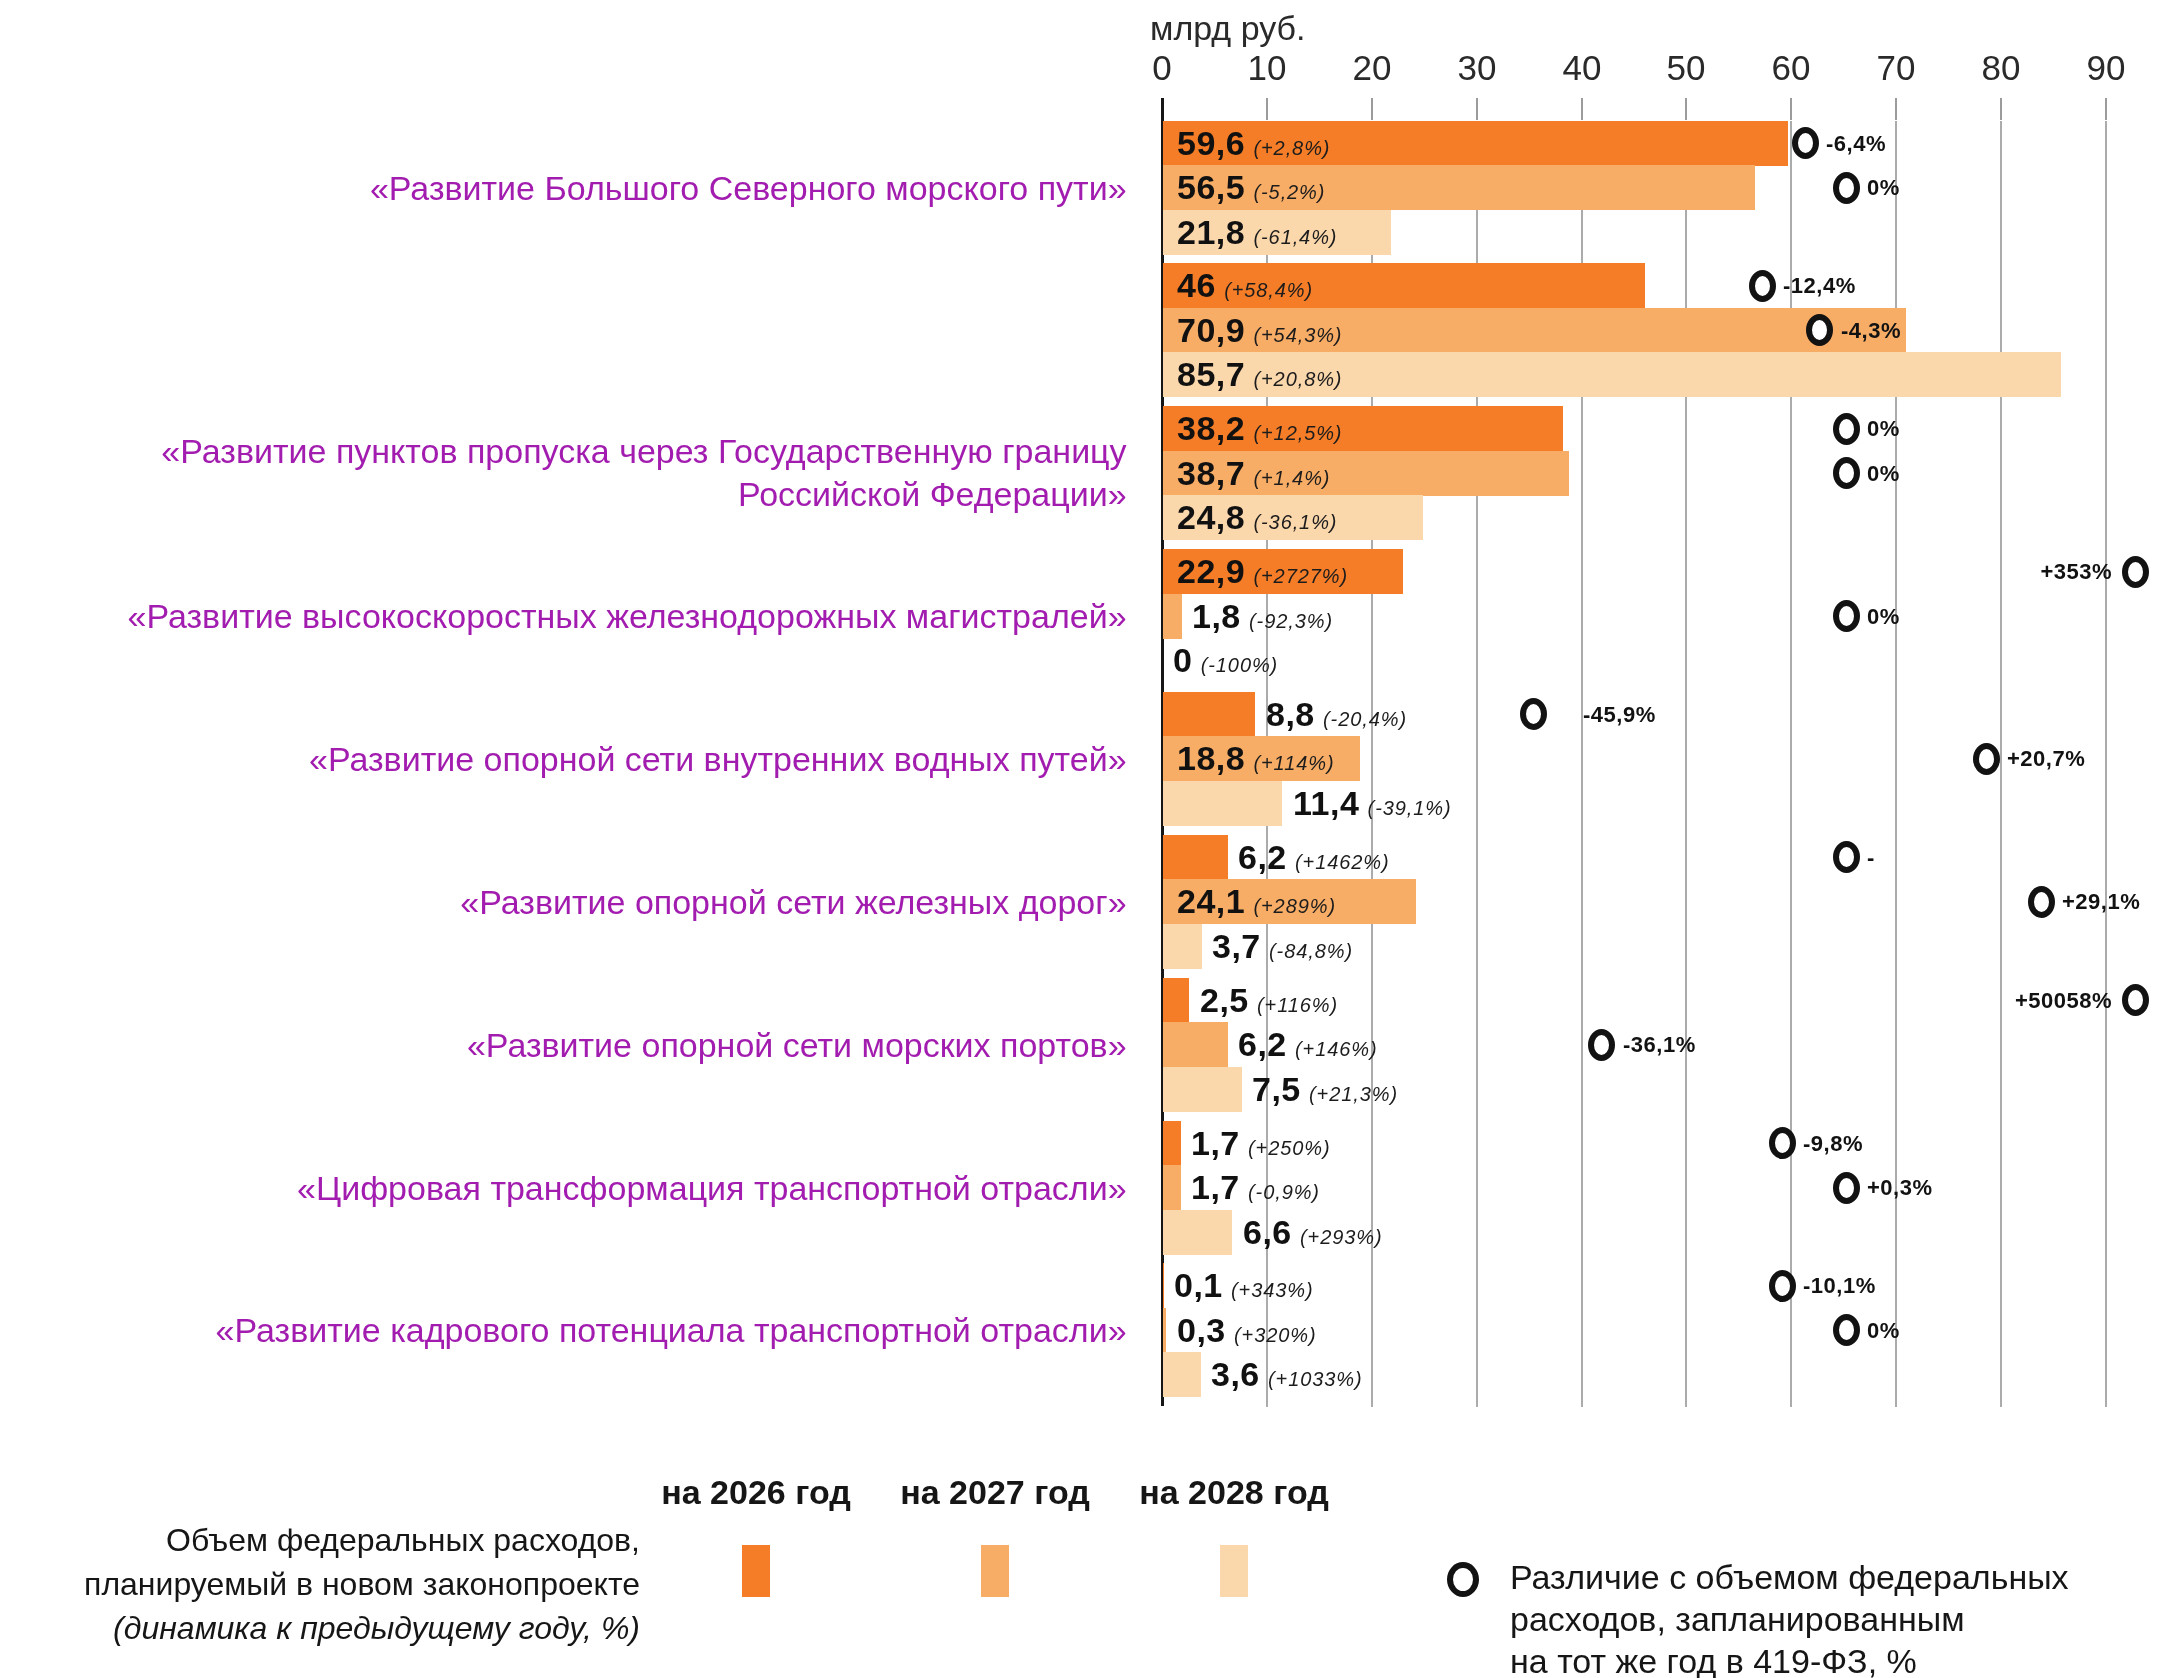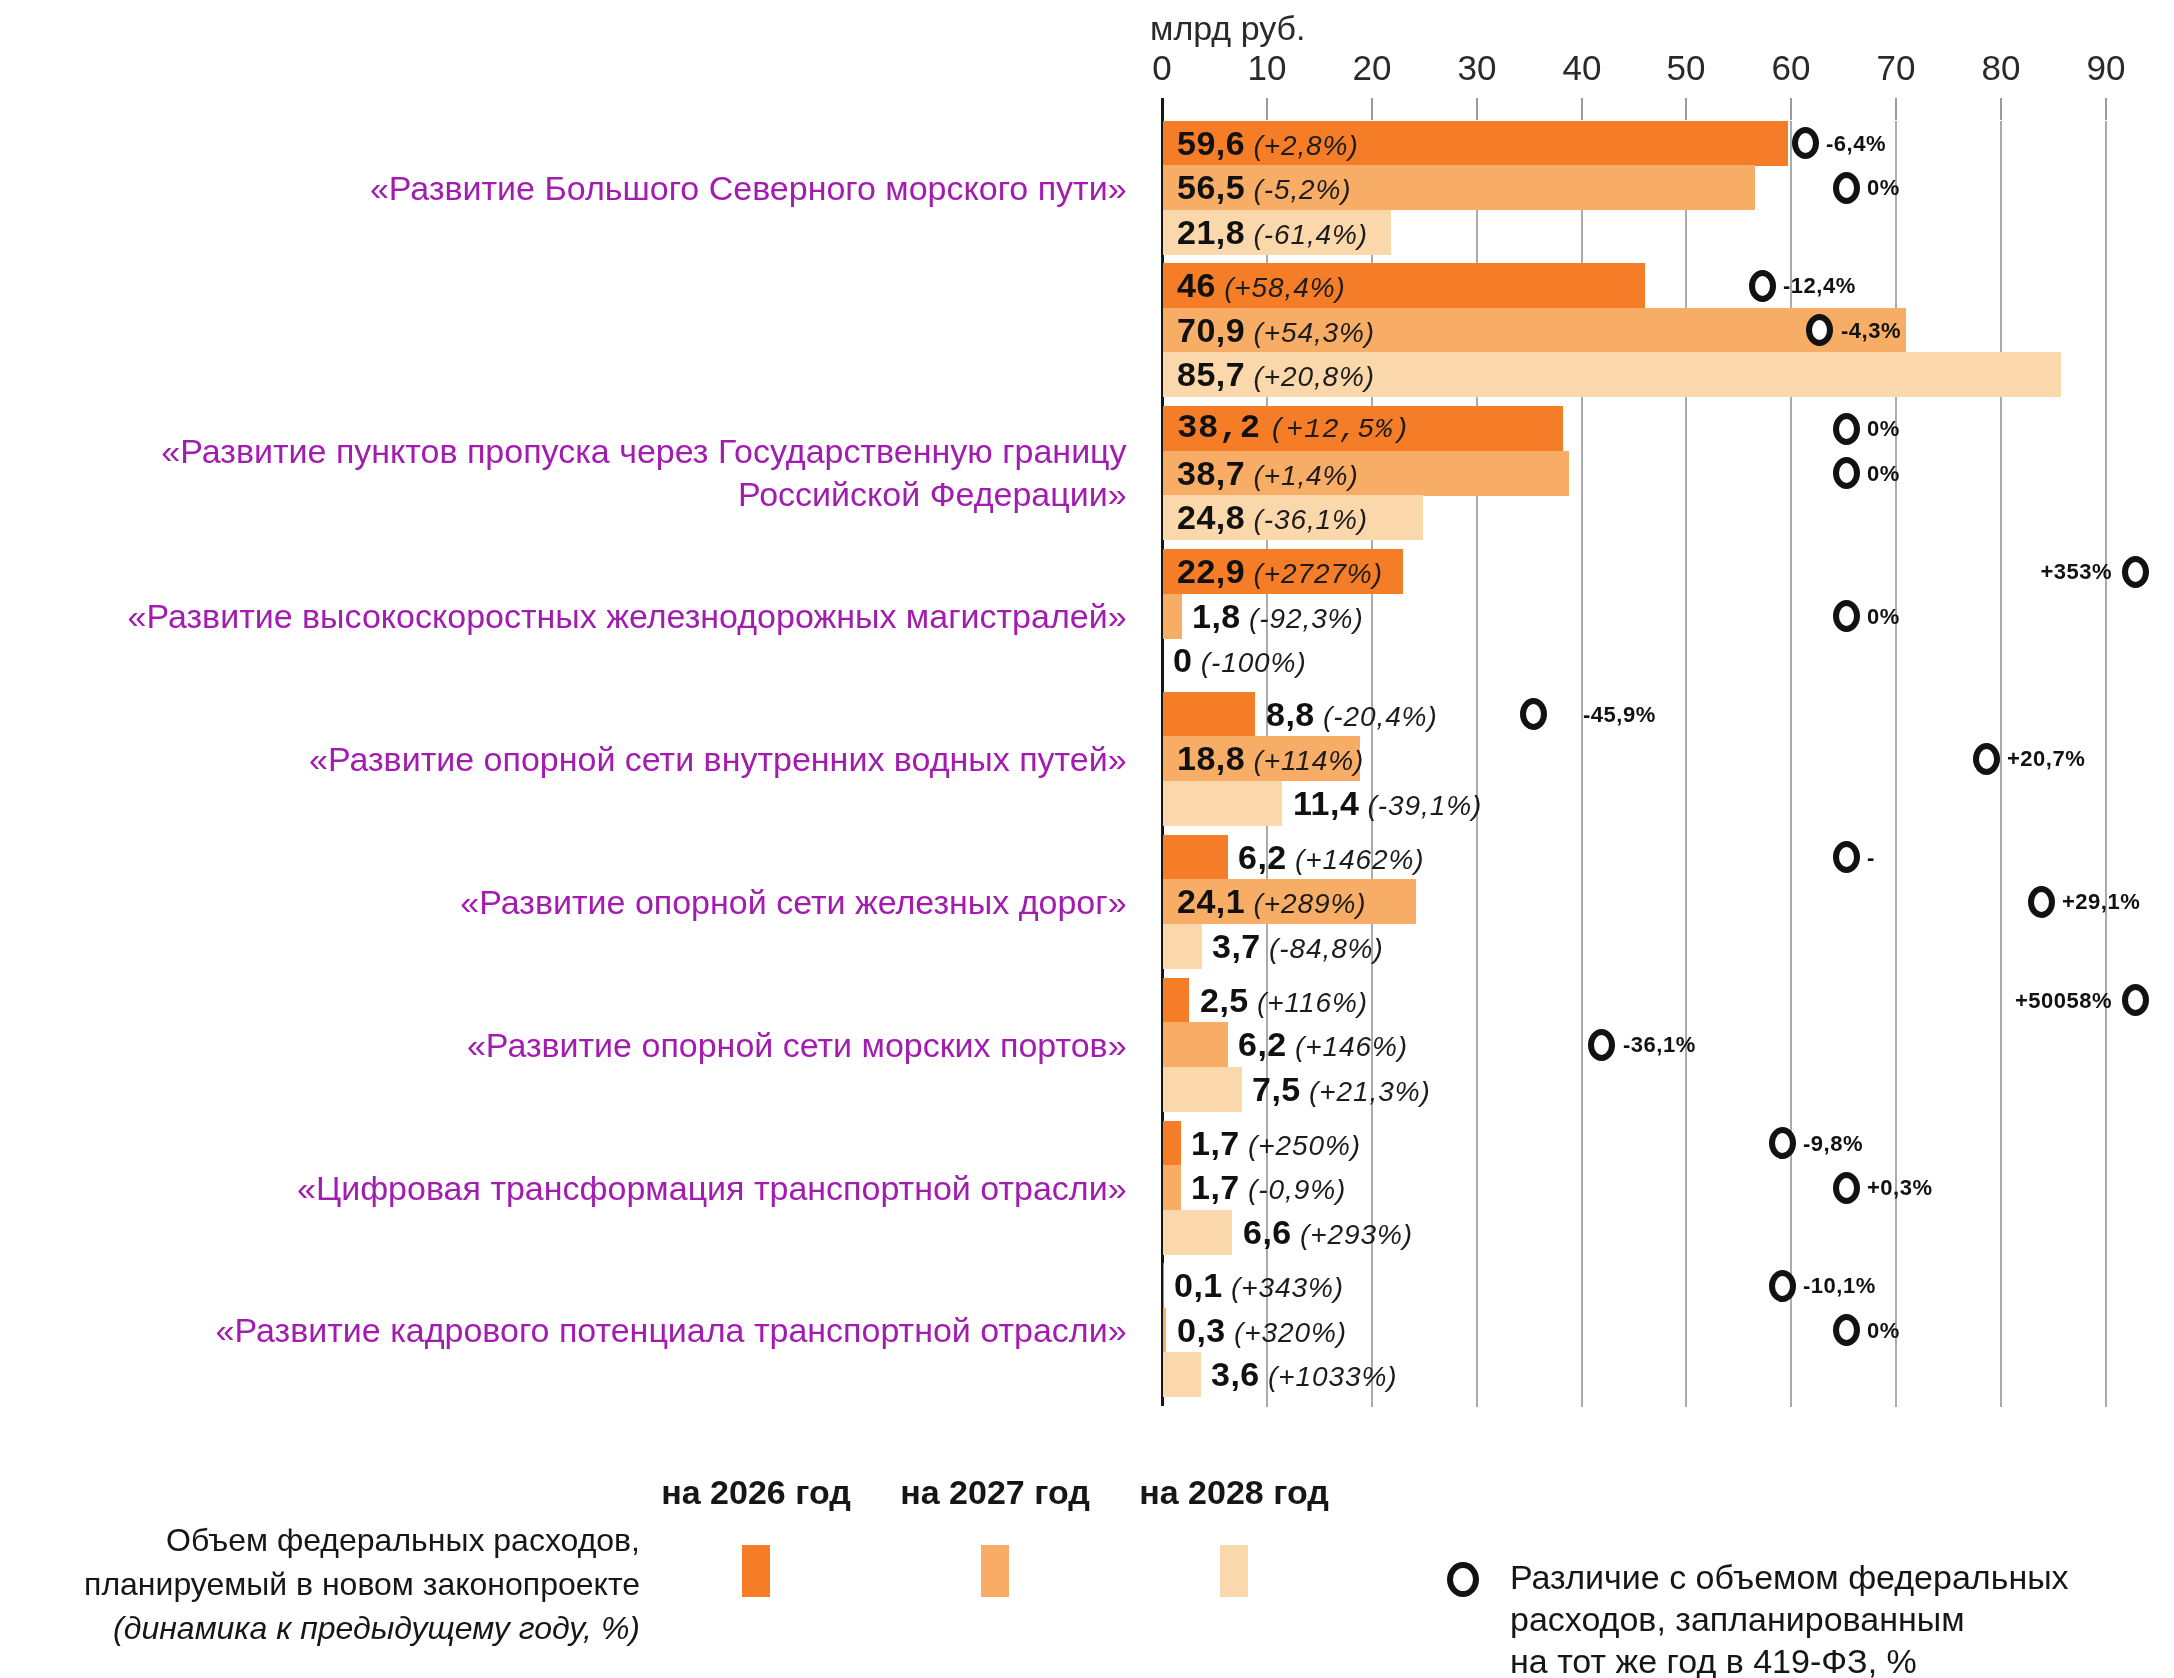--- a/index.html
+++ b/index.html
@@ -15,21 +15,21 @@
   .gridline{position:absolute;top:121px;width:1.9px;background:#ababab;}
   .axisline{position:absolute;top:98px;width:2.8px;background:#161616;}
   .cat-label{
     position:absolute;left:18.6px;width:1108px;height:134px;
     display:flex;align-items:center;justify-content:flex-end;
     text-align:right;font-size:34px;line-height:1.26;color:#a21caf;font-weight:500;
   }
   .bar{position:absolute;height:45px;}
   .bar-label{position:absolute;height:45px;line-height:45px;white-space:nowrap;font-size:32px;color:#111;}
   .bar-label .num{font-weight:bold;font-size:34px;letter-spacing:0.5px;}
-  .bar-label .chg{font-style:italic;font-size:28px;margin-left:8.3px;color:#1c1c1c;letter-spacing:0.9px;}
+  .bar-label .chg{font-style:italic;font-size:20px;margin-left:8.3px;color:#1c1c1c;letter-spacing:0.9px;}
   .ring{
     position:absolute;width:27px;height:32px;box-sizing:border-box;
     border:6.5px solid #121212;border-radius:50%;background:#ffffff;
   }
   .diff-label{
     position:absolute;height:45px;line-height:45px;white-space:nowrap;
     font-weight:bold;font-size:22px;color:#121212;letter-spacing:0.5px;
   }
   
   .yh{position:absolute;top:1473px;transform:translateX(-50%);font-weight:bold;font-size:34px;white-space:nowrap;}
@@ -90,21 +90,21 @@
       <div class="ring" style="left: 1749px; top: 270px;"></div>
       <div class="diff-label" style="top: 263px; left: 1783px;">-12,4%</div>
       <div class="bar" style="left: 1163px; top: 308px; width: 743px; background: rgb(248, 173, 102);"></div>
       <div class="bar-label" style="top: 308px; left: 1177px;"><span class="num">70,9</span><span class="chg">(+54,3%)</span></div>
       <div class="ring" style="left: 1806px; top: 314px;"></div>
       <div class="diff-label" style="top: 308px; left: 1841px;">-4,3%</div>
       <div class="bar" style="left: 1163px; top: 352px; width: 898px; background: rgb(251, 215, 172);"></div>
       <div class="bar-label" style="top: 352px; left: 1177px;"><span class="num">85,7</span><span class="chg">(+20,8%)</span></div>
       <div class="cat-label" style="top: 406px;">«Развитие пунктов пропуска через Государственную границу Российской Федерации»</div>
       <div class="bar" style="left: 1163px; top: 406px; width: 400px; background: rgb(245, 125, 39);"></div>
-      <div class="bar-label" style="top: 406px; left: 1177px; font-family: Liberation Mono, monospace;"><span class="num">38,2</span><span class="chg">(+12,5%)</span></div>
+      <div class="bar-label" style="top: 406px; left: 1177px;"><span class="num">38,2</span><span class="chg">(+12,5%)</span></div>
       <div class="ring" style="left: 1833px; top: 413px;"></div>
       <div class="diff-label" style="top: 406px; left: 1867px;">0%</div>
       <div class="bar" style="left: 1163px; top: 451px; width: 406px; background: rgb(248, 173, 102);"></div>
       <div class="bar-label" style="top: 451px; left: 1177px;"><span class="num">38,7</span><span class="chg">(+1,4%)</span></div>
       <div class="ring" style="left: 1833px; top: 457px;"></div>
       <div class="diff-label" style="top: 451px; left: 1867px;">0%</div>
       <div class="bar" style="left: 1163px; top: 495px; width: 260px; background: rgb(251, 215, 172);"></div>
       <div class="bar-label" style="top: 495px; left: 1177px;"><span class="num">24,8</span><span class="chg">(-36,1%)</span></div>
       <div class="cat-label" style="top: 549px;">«Развитие высокоскоростных железнодорожных магистралей»</div>
       <div class="bar" style="left: 1163px; top: 549px; width: 240px; background: rgb(245, 125, 39);"></div>

